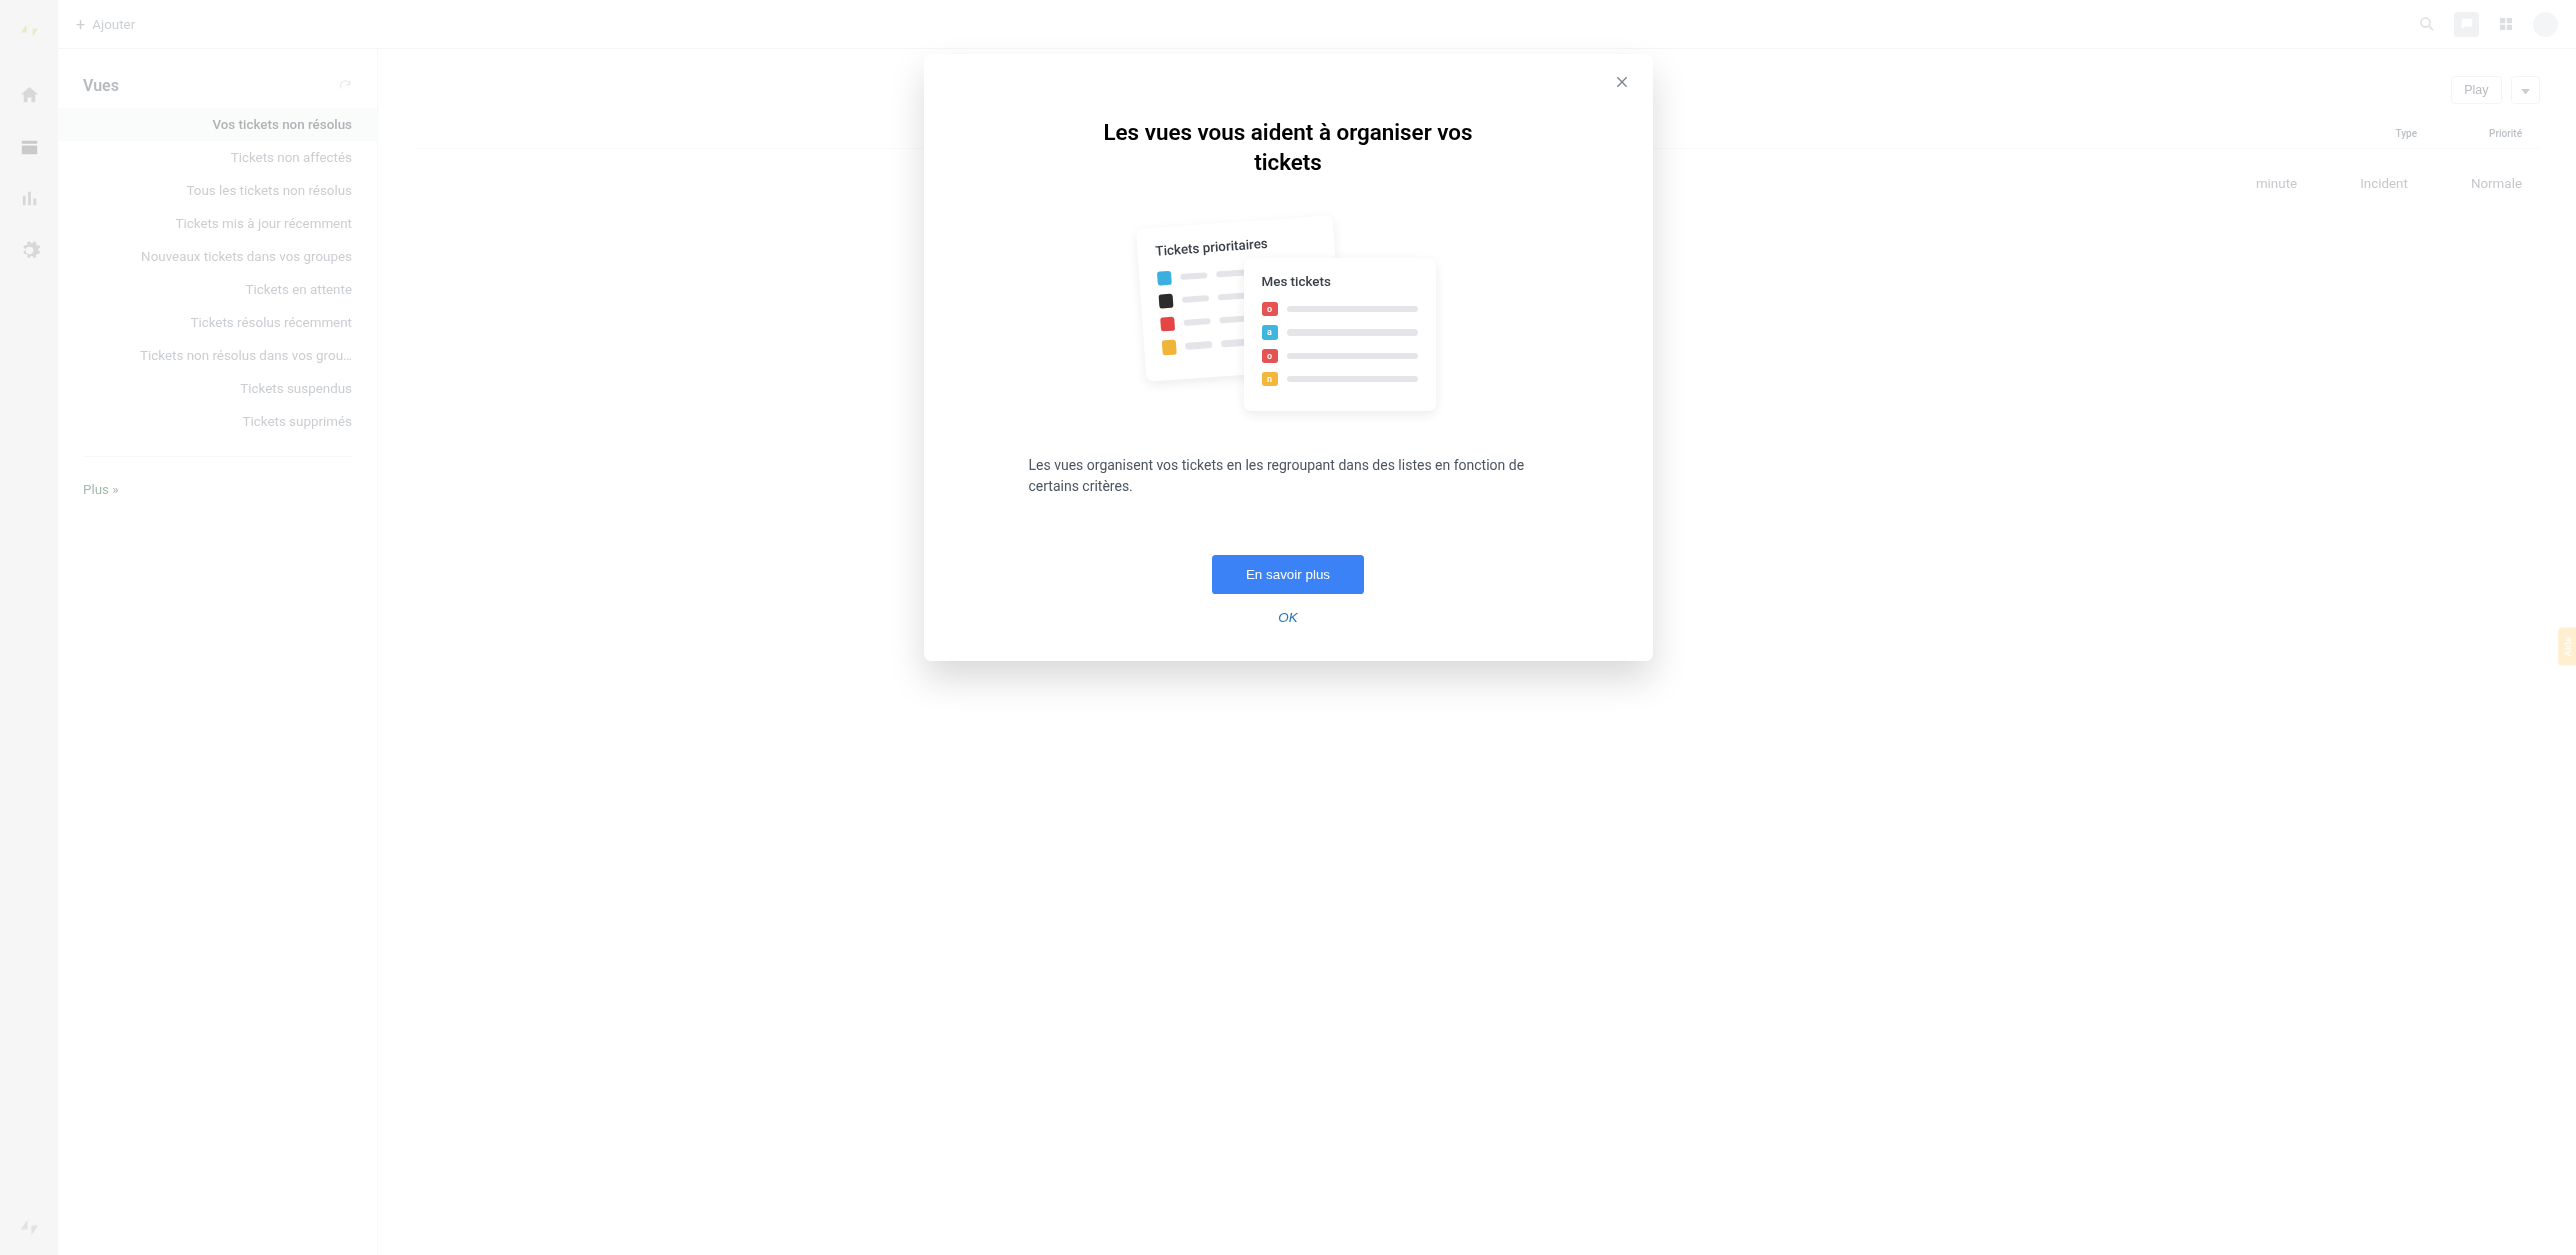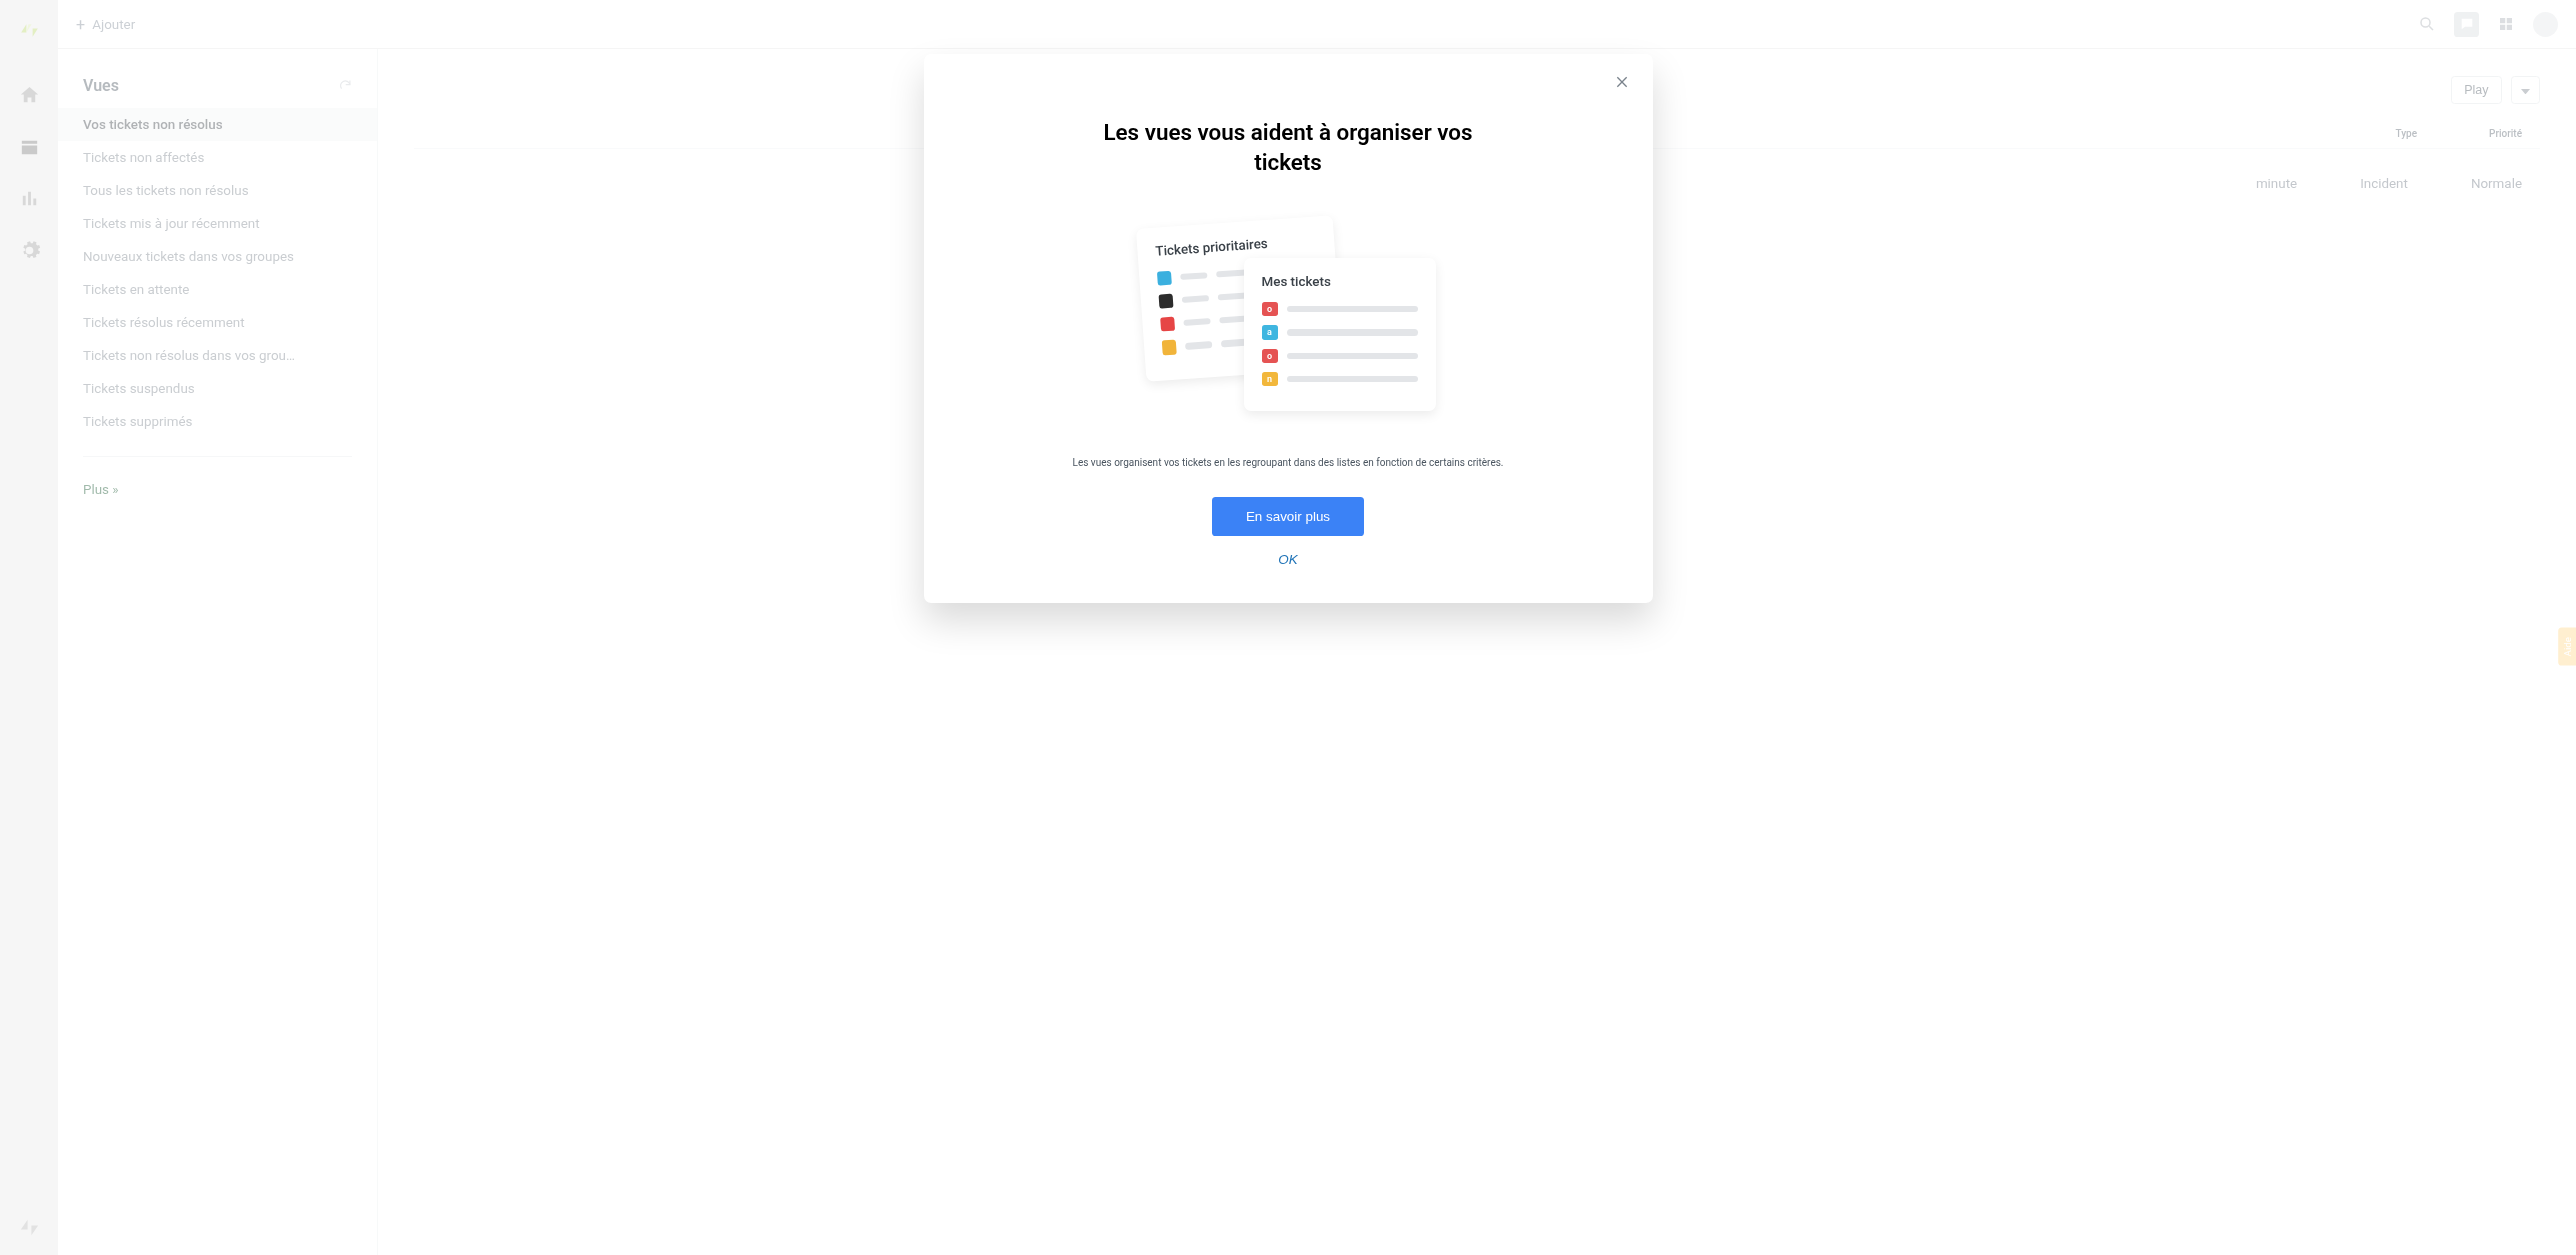--- a/index.html
+++ b/index.html
@@ -25,21 +25,21 @@
   .tb-chat svg{ width:16px; height:16px; color:#fff; }
   .tb-grid { width:18px; height:18px; }
   .tb-avatar { width:25px; height:25px; border-radius:50%; background:#e4e6e8; position:relative; }
 
   
   .body { flex:1; display:flex; }
   .sidebar { width:320px; border-right:0.9px solid #eceff1; padding-top:27px; }
   .sidebar-header { display:flex; justify-content:space-between; align-items:center; padding: 0 25px 12.5px; }
   .sidebar-header h2 { font-size:16px; font-weight:600; color:#4a5560; }
   .refresh-icon { width:14.3px; height:14.3px; color:#c9cdd2; }
-  .view-item { padding: 9px 25px; font-size:13.4px; color:#7a838c; cursor:pointer; white-space:nowrap; overflow:hidden; text-overflow:ellipsis; }
+  .view-item { padding: 9px 25px; font-size:13.4px; color:#7a838c; cursor:pointer; white-space:nowrap; overflow:hidden; text-overflow:ellipsis;text-align:right; }
   .view-item.active { background:#f3f4f5; color:#3a4148; font-weight:500; }
   .sidebar-sep { height:0.9px; background:#e9ebed; margin: 18px 25px; }
   .more-link { padding: 7.2px 25px; font-size:13.4px; color:#14532d; }
 
   .content { flex:1; padding: 27px 36px; }
   .content-head { display:flex; justify-content:flex-end; gap:9px; margin-bottom:15px; }
   .play-btn { border:0.9px solid #dfe3e6; background:#fff; border-radius:3.6px; padding:5.4px 12.5px; font-size:12.5px; color:#4a5560; }
   .dd-btn { border:0.9px solid #dfe3e6; background:#fff; border-radius:3.6px; padding:5.4px 9px; }
   .table-head { display:flex; justify-content:flex-end; gap:72px; padding: 9px 18px; color:#55606b; font-size:10px; font-weight:500; }
   .table-row { display:flex; justify-content:flex-end; gap:63px; padding: 27px 18px; border-top:0.9px solid #f0f2f4; color:#6a7480; font-size:13.4px; }
@@ -52,21 +52,21 @@
   .illus { position:relative; width:295px; height:197px; margin: 36px auto 45px; }
   .card { position:absolute; background:#fff; border-radius:7.2px; box-shadow:0 3.6px 10.7px rgba(0,0,0,.08); padding:16px 18px; }
   .card.back { left:0; top:9px; width:197px; transform:rotate(-4deg); }
   .card.front { right:0; top:45px; width:192px; }
   .card h4 { font-size:13.4px; font-weight:500; color:#3a4148; margin-bottom:12.5px; }
   .crow { display:flex; align-items:center; gap:9px; margin:9px 0; }
   .sq { width:14.3px; height:14.3px; border-radius:2.7px; }
   .sq.small { width:16px; height:14.3px; font-size:9px; color:#fff; display:flex; align-items:center; justify-content:center; font-weight:600; }
   .bar { flex:1; height:6.3px; background:#e3e5e8; border-radius:3.6px; }
   .bar.short { flex:0 0 27px; }
-  .modal p { text-align:center; font-size:10px; color:#4a5560; line-height:1.5; max-width:519px; margin:0 auto 27px; }
+  .modal p { font-size:14px; color:#4a5560; line-height:1.5; max-width:519px; margin:0 auto 58px; }
   .modal .primary { display:block; margin:0 auto 16px; background:#3b82f6; color:#fff; border:none; border-radius:3.6px; padding:11.6px 34px; font-size:13.4px; cursor:pointer; }
   .modal .link { display:block; margin:0 auto; background:none; border:none; color:#1f73b7; font-size:13.4px; cursor:pointer;font-style:italic; }
 
   .help-tab { position:fixed; right:0; top:50%; transform:rotate(180deg); writing-mode:vertical-rl; background:#ffd78a; color:#fff; padding:9px 3.6px; font-size:9.8px; border-radius:0 3.6px 3.6px 0; }
 </style>
 </head>
 <body>
 
 <div class="app">
   <div class="rail">

